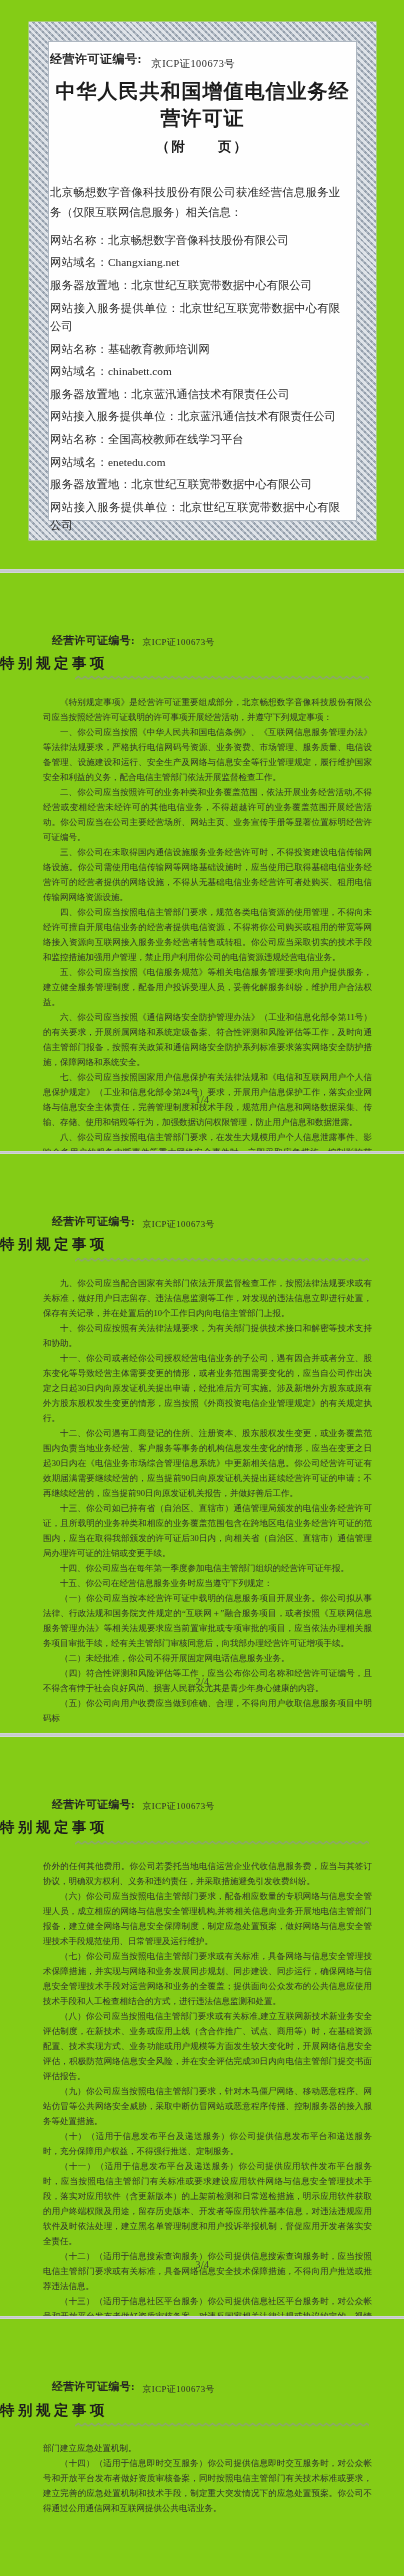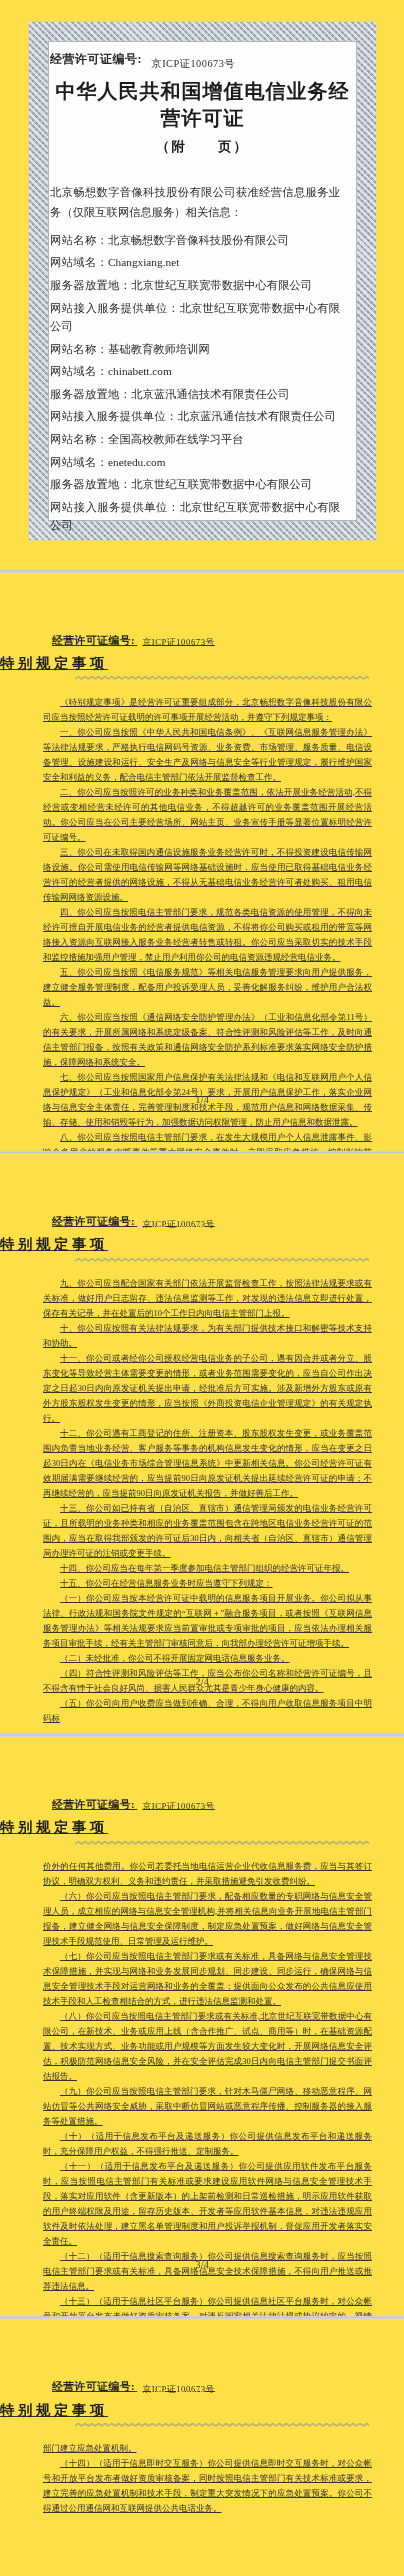--- a/index.html
+++ b/index.html
@@ -5,21 +5,21 @@
   * { margin: 0; padding: 0; box-sizing: border-box; }
   html, body { background: #ffffff; }
   body {
     width: 405px;
     font-family: "Liberation Serif", "DejaVu Serif", serif;
     color: #333;
   }
   .canvas { position: relative; width: 405px; height: 2873px; background: #fdfdfd; overflow: hidden; }
 
   
-  .page { position: relative; width: 405px; background: #fde047; overflow: hidden; text-decoration: underline; }
+  .page { position: relative; width: 405px; background: #84cc16; overflow: hidden; }
   .page-cert { height: 569px; }
   .page-p2 { height: 578px; }
   .page-p3 { height: 579px; }
   .page-p4 { height: 579px; }
   .page-p5 { height: 555px; }
   .page-gap { height: 3.6px; background: linear-gradient(#d4d6d9, #c3c6c9 55%, #dadcde); }
 
   
   .cert-frame {
     position: absolute; left: 29px; top: 21.6px; width: 347px; height: 518px;
@@ -166,21 +166,21 @@
           <pattern id="zz3" width="13" height="10" patternUnits="userSpaceOnUse">
         <path d="M0 8 L6.5 2.5 L13 8" fill="none" stroke="#8f968f" stroke-width="2.2"></path>
       </pattern>
         </defs>
       <rect width="570" height="10" fill="url(#zz3)"></rect>
     </svg>
     <div class="prov-body">
       <p class="para cont">价外的任何其他费用。你公司若委托当地电信运营企业代收信息服务费，应当与其签订协议，明确双方权利、义务和违约责任，并采取措施避免引发收费纠纷。</p>
       <p class="para">（六）你公司应当按照电信主管部门要求，配备相应数量的专职网络与信息安全管理人员，成立相应的网络与信息安全管理机构,并将相关信息向业务开展地电信主管部门报备，建立健全网络与信息安全保障制度，制定应急处置预案，做好网络与信息安全管理技术手段规范使用、日常管理及运行维护。</p>
       <p class="para">（七）你公司应当按照电信主管部门要求或有关标准，具备网络与信息安全管理技术保障措施，并实现与网络和业务发展同步规划、同步建设、同步运行，确保网络与信息安全管理技术手段对运营网络和业务的全覆盖；提供面向公众发布的公共信息应使用技术手段和人工检查相结合的方式，进行违法信息监测和处置。</p>
-      <p class="para">（八）你公司应当按照电信主管部门要求或有关标准,北京世纪互联宽带数据中心有限公司，在新技术、业务或应用上线（含合作推广、试点、商用等）时，在基础资源配置、技术实现方式、业务功能或用户规模等方面发生较大变化时，开展网络信息安全评估，积极防范网络信息安全风险，并在安全评估完成30日内向电信主管部门提交书面评估报告。</p>
+      <p class="para">（八）你公司应当按照电信主管部门要求或有关标准,建立互联网新技术新业务安全评估制度，在新技术、业务或应用上线（含合作推广、试点、商用等）时，在基础资源配置、技术实现方式、业务功能或用户规模等方面发生较大变化时，开展网络信息安全评估，积极防范网络信息安全风险，并在安全评估完成30日内向电信主管部门提交书面评估报告。</p>
       <p class="para">（九）你公司应当按照电信主管部门要求，针对木马僵尸网络、移动恶意程序、网站仿冒等公共网络安全威胁，采取中断仿冒网站或恶意程序传播、控制服务器的接入服务等处置措施。</p>
       <p class="para">（十）（适用于信息发布平台及递送服务）你公司提供信息发布平台和递送服务时，充分保障用户权益，不得强行推送、定制服务。</p>
       <p class="para">（十一）（适用于信息发布平台及递送服务）你公司提供应用软件发布平台服务时，应当按照电信主管部门有关标准或要求建设应用软件网络与信息安全管理技术手段，落实对应用软件（含更新版本）的上架前检测和日常巡检措施，明示应用软件获取的用户终端权限及用途，留存历史版本、开发者等应用软件基本信息，对违法违规应用软件及时依法处理，建立黑名单管理制度和用户投诉举报机制，督促应用开发者落实安全责任。</p>
       <p class="para">（十二）（适用于信息搜索查询服务）你公司提供信息搜索查询服务时，应当按照电信主管部门要求或有关标准，具备网络信息安全技术保障措施，不得向用户推送或推荐违法信息。</p>
       <p class="para">（十三）（适用于信息社区平台服务）你公司提供信息社区平台服务时，对公众帐号和开放平台发布者做好资质审核备案，对违反国家相关法律法规或协议约定的，视情节采取警示、限制发布、暂停更新直至关闭账号等措施。你公司应依照有关法律规定，配合电信主管</p>
     </div>
     <div class="page-no">3/4</div>
   </section>
 
   <div class="page-gap"></div>

